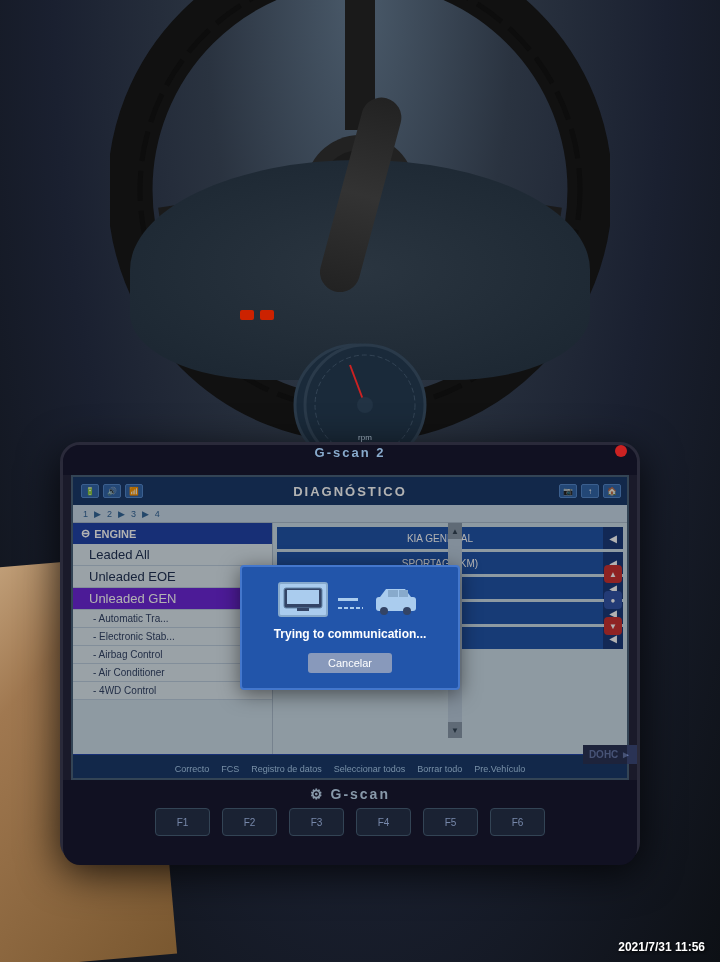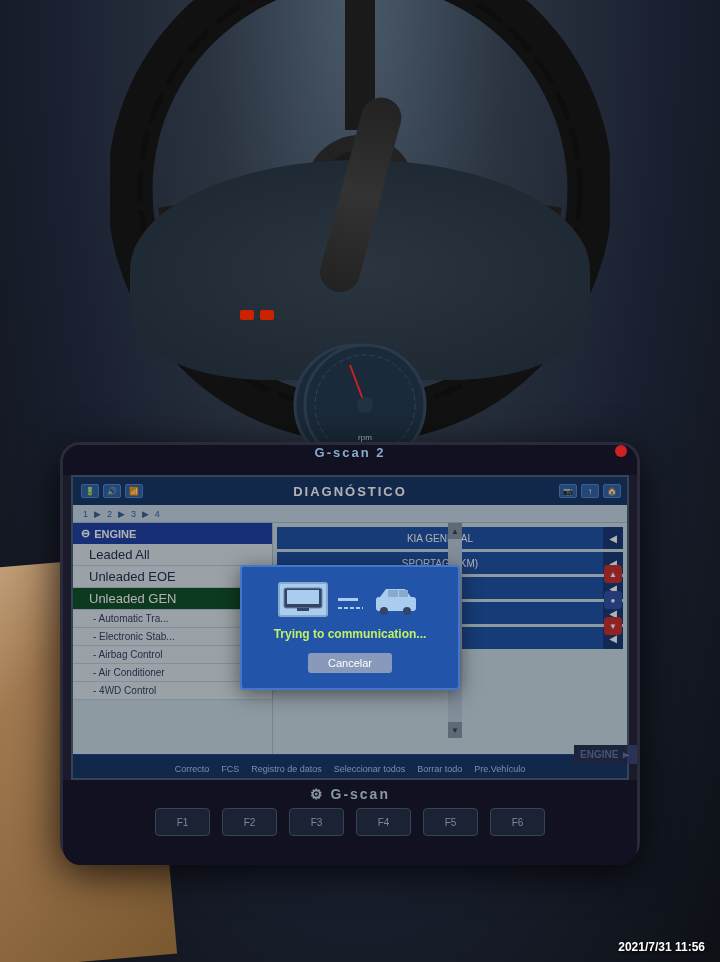--- a/index.html
+++ b/index.html
@@ -225,21 +225,21 @@
     .menu-item {
       padding: 3px 8px 3px 16px;
       color: #223355;
       font-size: 13px;
       border-bottom: 1px solid #bbccdd;
       background: #dde8f0;
       cursor: pointer;
     }
 
     .menu-item.selected {
-      background: #14532d;
+      background: #6d28d9;
       color: white;
     }
 
     .menu-item.sub {
       padding-left: 20px;
       font-size: 10px;
       color: #334466;
     }
 
     
@@ -367,21 +367,21 @@
       background: #aaccee;
       position: relative;
     }
 
     .dialog-car-icon {
       width: 55px;
       height: 30px;
     }
 
     .dialog-text {
-      color: #bef264;
+      color: #ffffff;
       font-size: 12px;
       font-weight: bold;
       margin-bottom: 12px;
     }
 
     .dialog-cancel-btn {
       background: #8899bb;
       color: white;
       border: none;
       padding: 4px 20px;
@@ -723,17 +723,17 @@
         <div class="fkey">F6</div>
       </div>
     </div>
 
     <div class="device-right-btns">
       <div class="right-btn">▲</div>
       <div class="right-btn blue">●</div>
       <div class="right-btn">▼</div>
     </div>
 
-    <span class="enter-label">ENGINE ►</span>
+    <span class="enter-label">DOHC ►</span>
   </div>
 
   <div class="timestamp">2021/7/31 11:56</div>
 </div>
 
 </body></html>

